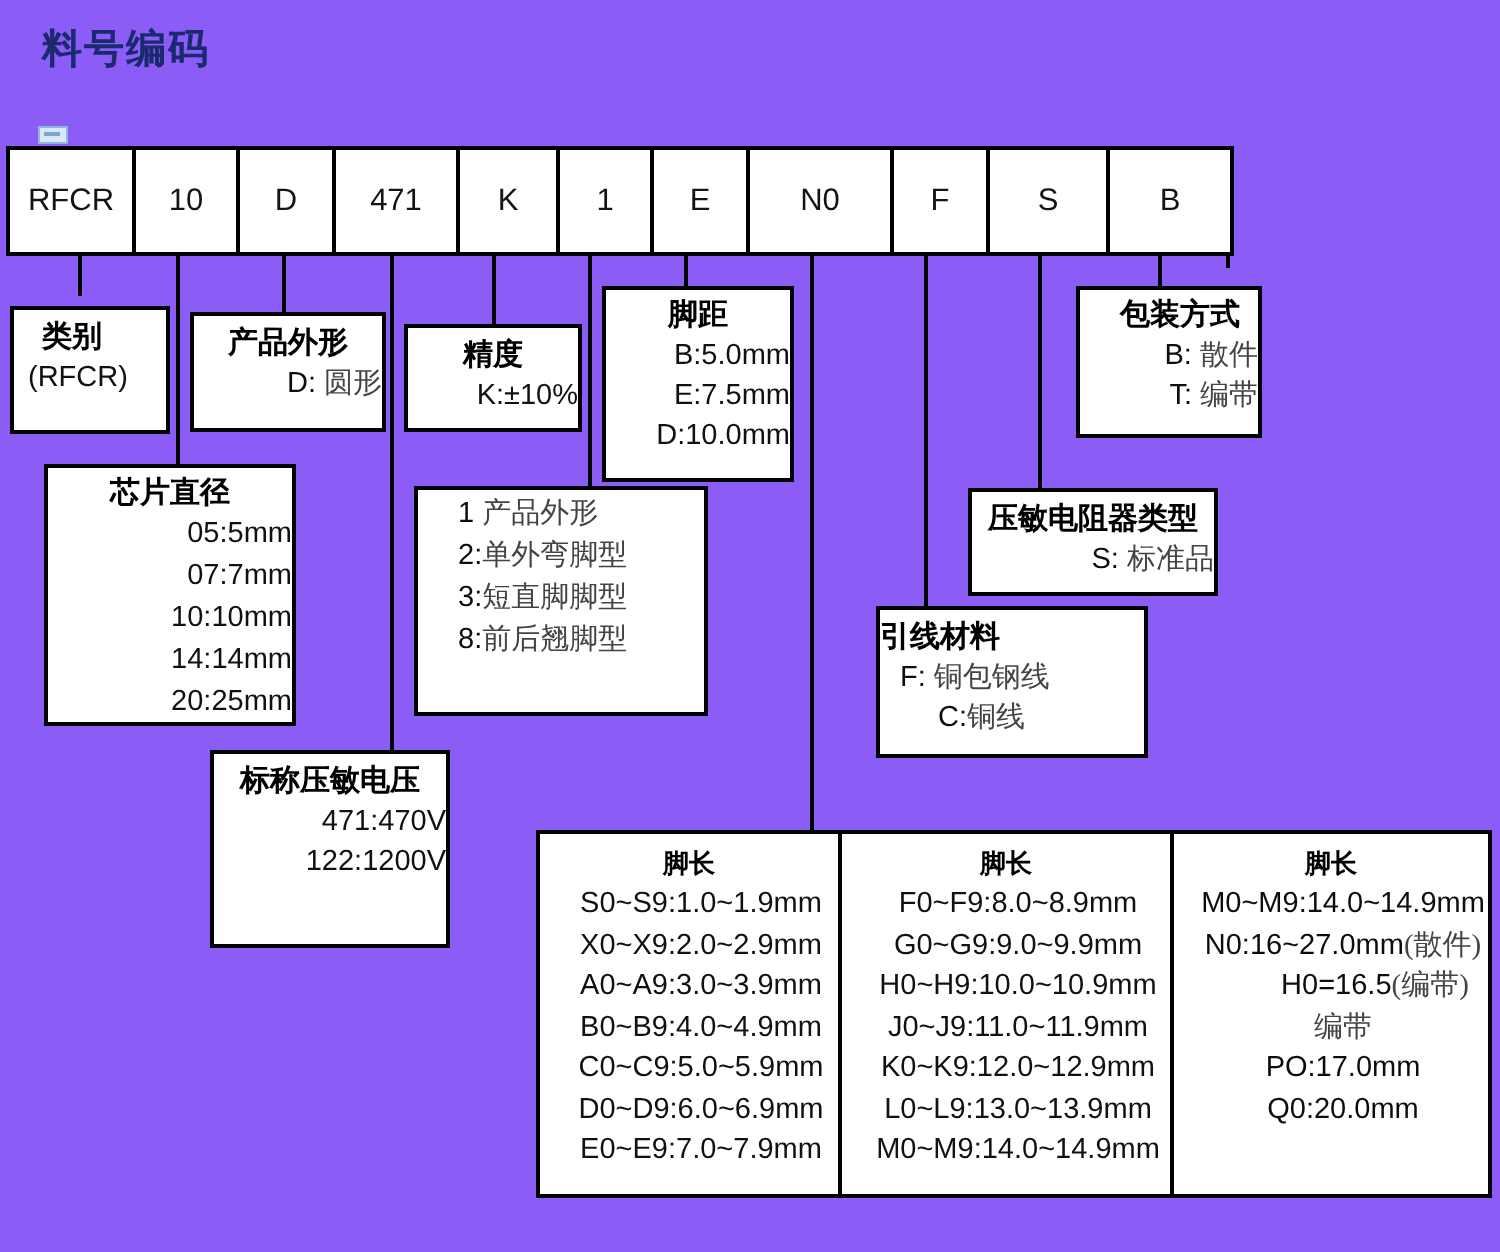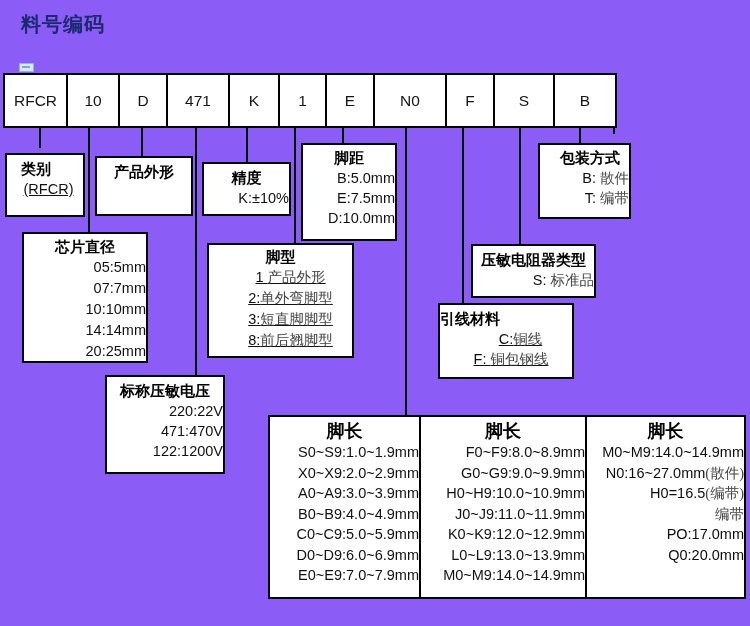--- a/index.html
+++ b/index.html
@@ -32,47 +32,47 @@
   #l-9{left:462px;height:175px}
   #l-10{left:519px;height:117px}
   #l-11{left:579px;height:15px}
   #l-stub{left:613px;height:6px}
 
   
   .abox{position:absolute;border:2px solid #000;background:#fff;padding-top:4px;}
   .abox-title{font-weight:bold;font-size:15px;color:#000;height:20px;line-height:20px;text-align:center;}
   .abox-title.t-left{text-align:left;}
   .ln{height:20px;line-height:20px;font-size:14.5px;color:#111;text-align:right;}
-  .ln.left{text-align:center;text-decoration:underline;}
+  .ln.left{text-align:left;}
   .lh21{height:21px;line-height:21px;}
   .k{white-space:pre;color:#0d0d0d;}
   .v{white-space:pre;color:#444444;font-family:"Liberation Serif", serif;}
   .pl5{padding-left:20px}.pl7{padding-left:7px}.pl10{padding-left:10px}
   .pl12{padding-left:12px}.pl14{padding-left:14px}.pl20{}
   .pl29{padding-left:29px}.pl44{padding-left:44px}
 
   #box-category{left:5px;top:153px;width:80px;height:64px;}
   #box-shape{left:95px;top:156px;width:98px;height:60px;}
   #box-precision{left:202px;top:162px;width:89px;height:54px;}
   #box-pitch{left:301px;top:143px;width:96px;height:98px;padding-top:3px;}
   #box-packaging{left:538px;top:143px;width:93px;height:76px;padding-top:3px;}
   #box-diameter{left:22px;top:232px;width:126px;height:131px;padding-top:3px;}
   #box-pintype{left:207px;top:243px;width:147px;height:115px;padding-top:2px;}
-  #box-vtype{left:471px;top:244px;width:125px;height:54px;}
+  #box-vtype{left:484px;top:244px;width:125px;height:54px;}
   #box-lead{left:438px;top:303px;width:136px;height:76px;}
   #box-voltage{left:105px;top:375px;width:120px;height:99px;}
 
   
   .leg-table{position:absolute;left:268px;top:415px;width:478px;height:184px;border:2px solid #000;display:flex;background:#fff;}
   .leg-col{padding-top:4px;}
   .leg-col.w0{width:149px;}
   .leg-col.w1{width:166px;border-left:2px solid #000;}
   .leg-col.w2{width:159px;border-left:2px solid #000;}
-  .leg-title{font-weight:bold;font-size:18px;height:21px;line-height:21px;text-align:center;color:#000;}
-  .leg-ln{height:20.5px;line-height:20.5px;font-size:14.5px;color:#111;text-align:right;}
+  .leg-title{font-weight:bold;font-size:13px;height:21px;line-height:21px;text-align:center;color:#000;}
+  .leg-ln{height:20.5px;line-height:20.5px;font-size:14.5px;color:#111;text-align:center;}
 </style>
 </head>
 <body>
 
 <div class="canvas">
 
   <div class="page-title">料号编码</div>
 
   <div class="artifact"></div>
 
@@ -103,20 +103,21 @@
   <div class="vl" id="l-11"></div>
   <div class="vl" id="l-stub"></div>
 
   <div class="abox" id="box-category">
     <div class="abox-title t-left pl14">类别</div>
     <div class="ln left pl7">(RFCR)</div>
   </div>
 
   <div class="abox" id="box-shape">
     <div class="abox-title">产品外形</div>
+    <div class="ln"><span class="k">D: </span><span class="v">圆形</span></div>
   </div>
 
   <div class="abox" id="box-precision">
     <div class="abox-title">精度</div>
     <div class="ln">K:±10%</div>
   </div>
 
   <div class="abox" id="box-pitch">
     <div class="abox-title">脚距</div>
     <div class="ln">B:5.0mm</div>
@@ -133,41 +134,39 @@
   <div class="abox" id="box-diameter">
     <div class="abox-title">芯片直径</div>
     <div class="ln lh21">05:5mm</div>
     <div class="ln lh21">07:7mm</div>
     <div class="ln lh21">10:10mm</div>
     <div class="ln lh21">14:14mm</div>
     <div class="ln lh21">20:25mm</div>
   </div>
 
   <div class="abox" id="box-pintype">
-    <div class="abox-title">脚型</div>
     <div class="ln lh21 left pl5"><span class="k">1 </span><span class="v">产品外形</span></div>
     <div class="ln lh21 left pl5"><span class="k">2:</span><span class="v">单外弯脚型</span></div>
     <div class="ln lh21 left pl5"><span class="k">3:</span><span class="v">短直脚脚型</span></div>
     <div class="ln lh21 left pl5"><span class="k">8:</span><span class="v">前后翘脚型</span></div>
   </div>
 
   <div class="abox" id="box-vtype">
     <div class="abox-title">压敏电阻器类型</div>
     <div class="ln"><span class="k">S: </span><span class="v">标准品</span></div>
   </div>
 
   <div class="abox" id="box-lead">
     <div class="abox-title t-left pl20">引线材料</div>
+    <div class="ln left pl10"><span class="k">F: </span><span class="v">铜包钢线</span></div>
     <div class="ln left pl29"><span class="k">C:</span><span class="v">铜线</span></div>
-    <div class="ln left pl10"><span class="k">F: </span><span class="v">铜包钢线</span></div>
   </div>
 
   <div class="abox" id="box-voltage">
     <div class="abox-title">标称压敏电压</div>
-    <div class="ln">220:22V</div>
     <div class="ln">471:470V</div>
     <div class="ln">122:1200V</div>
   </div>
 
   <div class="leg-table">
     <div class="leg-col w0">
       <div class="leg-title">脚长</div>
       <div class="leg-ln pl12">S0~S9:1.0~1.9mm</div>
       <div class="leg-ln pl12">X0~X9:2.0~2.9mm</div>
       <div class="leg-ln pl12">A0~A9:3.0~3.9mm</div>

